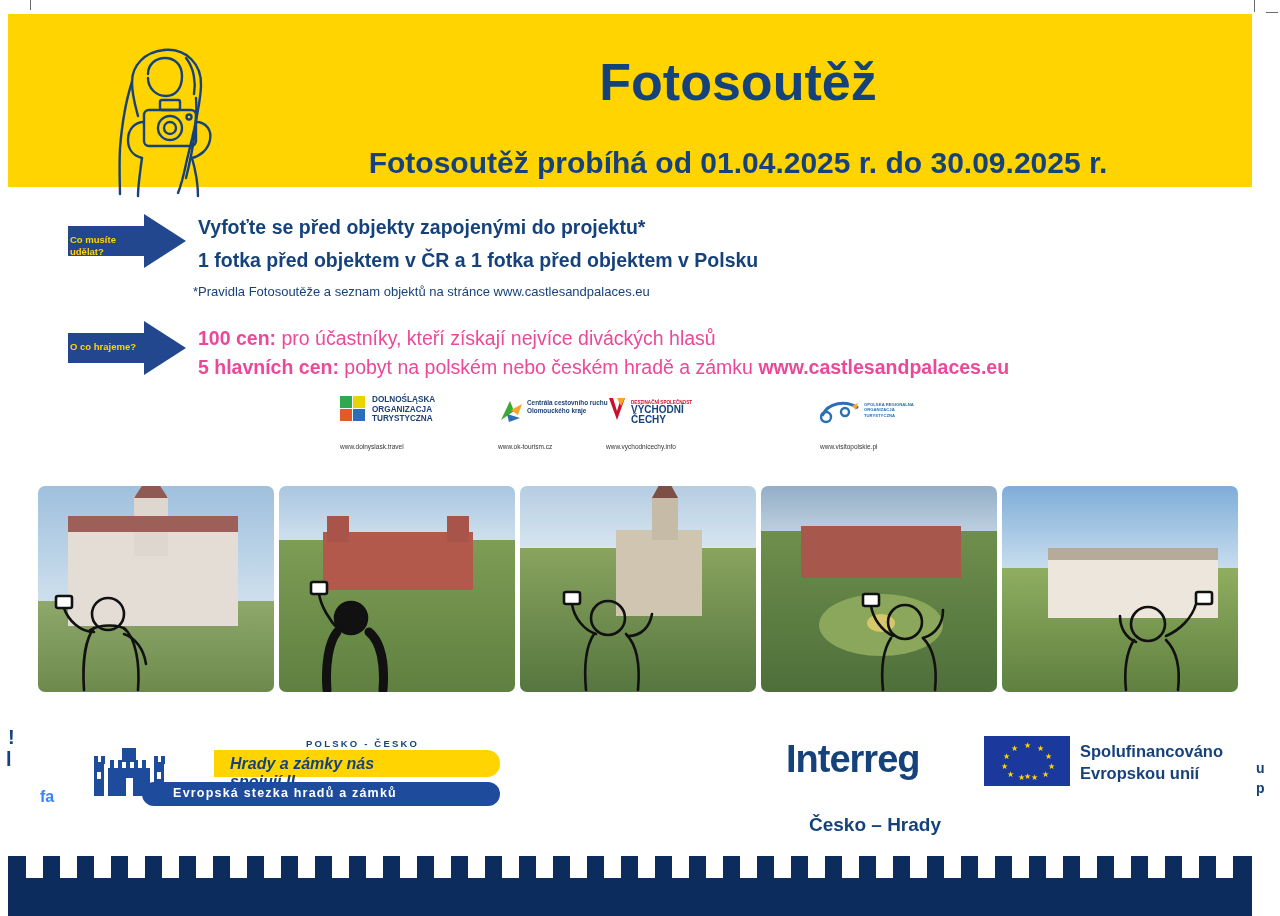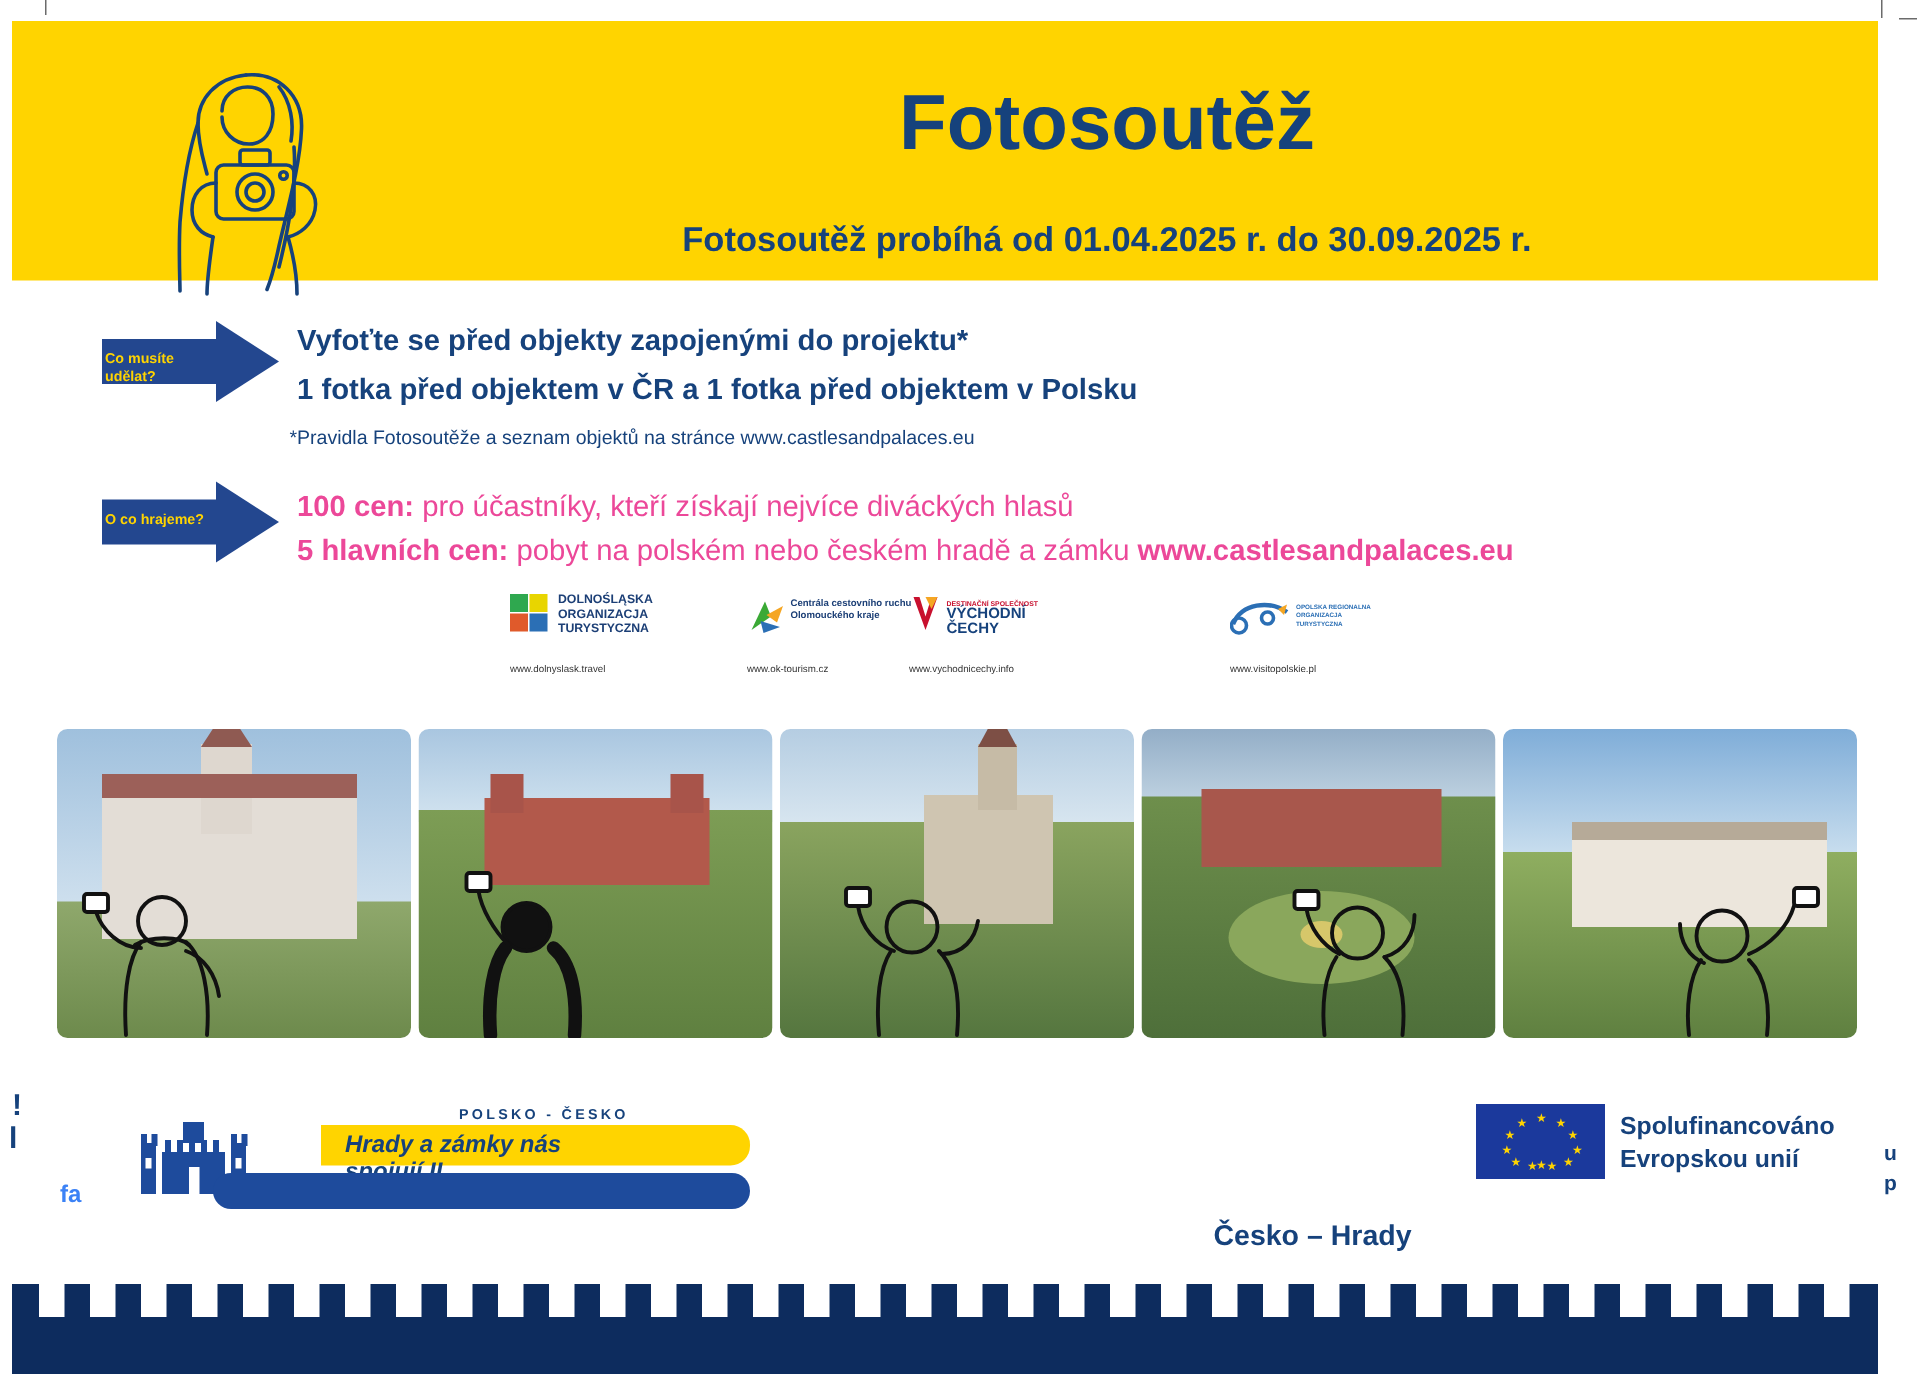--- a/index.html
+++ b/index.html
@@ -43,21 +43,21 @@
     font-size: 52px;
     font-weight: bold;
     color: #16427c;
     letter-spacing: 0px;
   }
   #header-subtitle {
     position: absolute;
     left: 230px; top: 132px;
     width: 1000px;
     text-align: center;
-    font-size: 23px;
+    font-size: 30px;
     font-weight: bold;
     color: #16427c;
   }
   
   #photographer {
     position: absolute;
     left: 78px; top: 24px;
     width: 140px; height: 160px;
   }
 
@@ -508,22 +508,24 @@
       <g fill="#ffffff">
         <rect x="7" y="26" width="4" height="7"></rect>
         <rect x="67" y="26" width="4" height="7"></rect>
         <rect x="36" y="32" width="7" height="18"></rect>
       </g>
     </svg>
     <div id="hz-polsko">POLSKO - ČESKO</div>
     <div id="hz-yellowbar"></div>
     <div id="hz-yellowtext">Hrady a zámky nás spojují II</div>
     <div id="hz-bluebar"></div>
-  </div>
-
+    <div id="hz-bluetext">Evropská stezka hradů a zámků</div>
+  </div>
+
+  <div id="interreg">Interreg</div>
 
   <div id="eu-flag">
     <div class="eu-star" style="left:40px;top:6px;">★</div>
     <div class="eu-star" style="left:53px;top:9px;">★</div>
     <div class="eu-star" style="left:61px;top:17px;">★</div>
     <div class="eu-star" style="left:64px;top:27px;">★</div>
     <div class="eu-star" style="left:58px;top:35px;">★</div>
     <div class="eu-star" style="left:47px;top:38px;">★</div>
     <div class="eu-star" style="left:34px;top:38px;">★</div>
     <div class="eu-star" style="left:23px;top:35px;">★</div>

